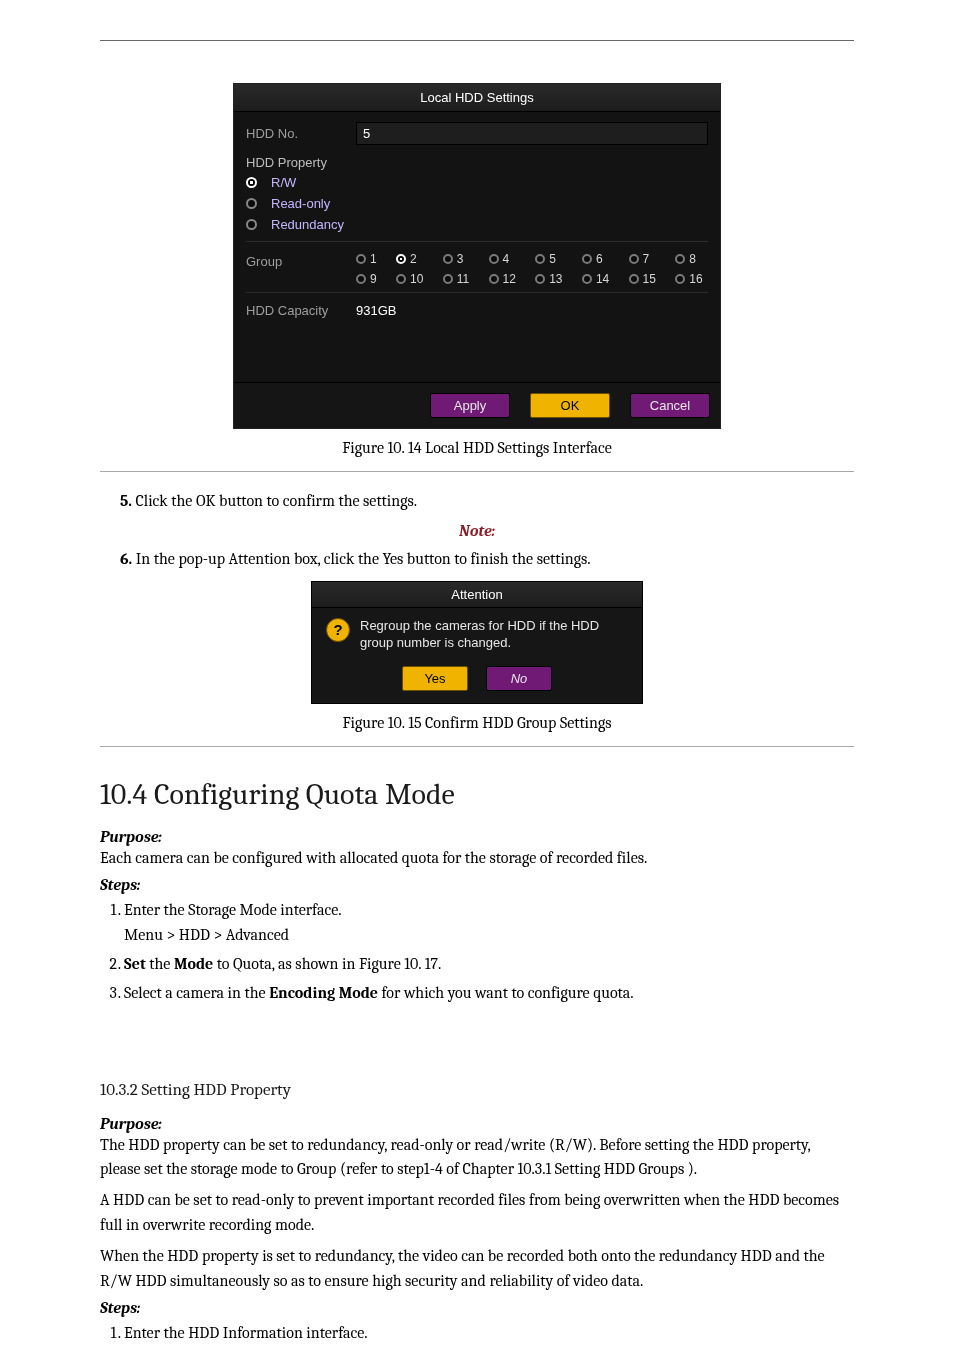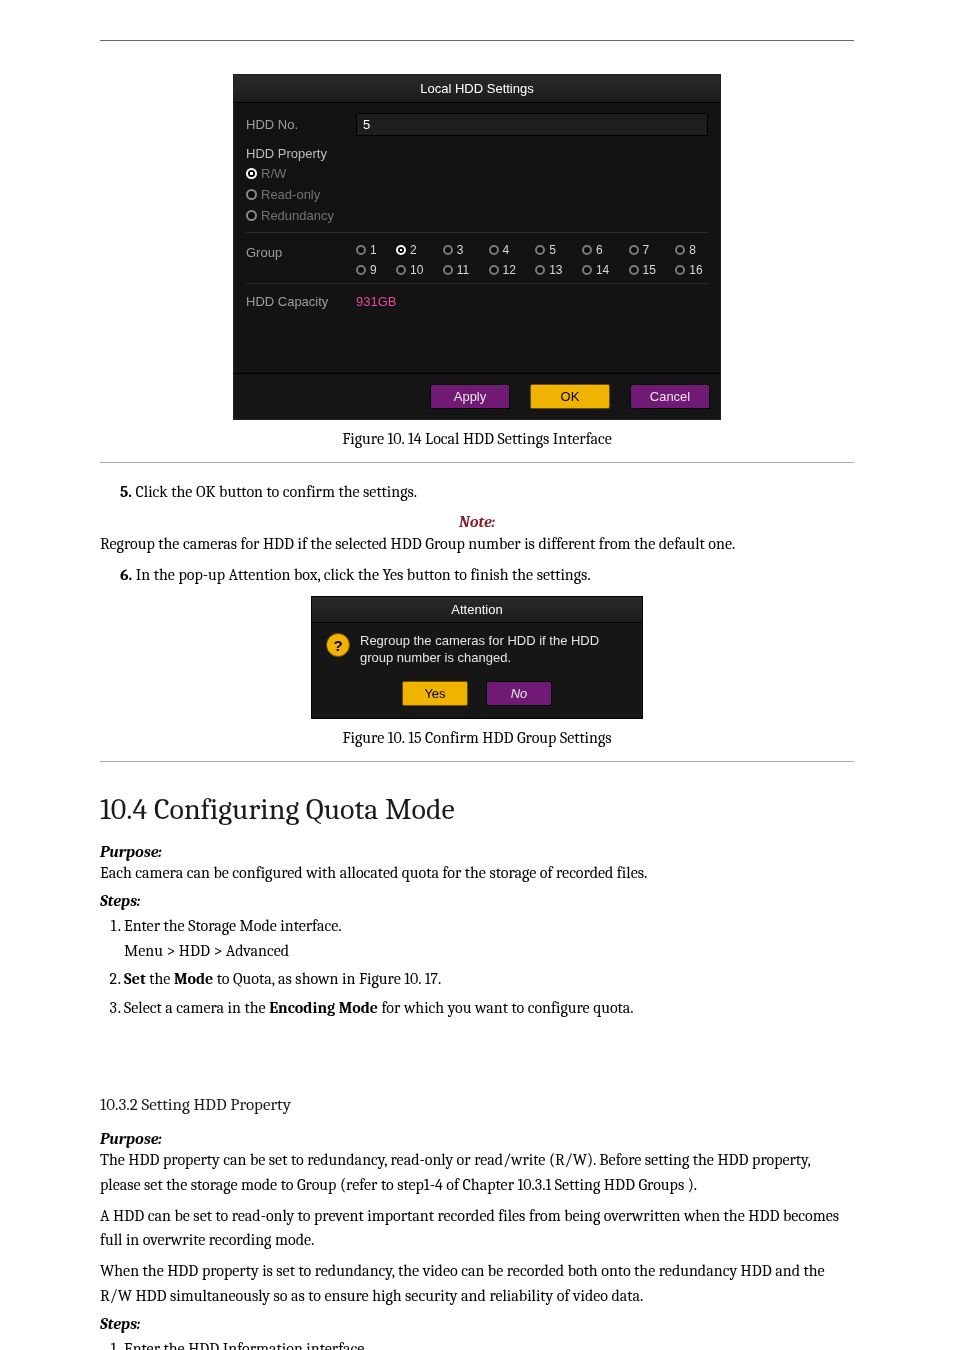--- a/index.html
+++ b/index.html
@@ -20,21 +20,21 @@
   }
   hr.sect.thin {
     border-top: 1px solid #aaa;
   }
   .gap { height: 18px; }
   .gap-big { height: 40px; }
 
   
   .hdd-dialog {
     width: 486px;
-    margin: 15px auto 6px auto;
+    margin: 24px auto 6px auto;
     background: #131313;
     color: #cfcfcf;
     font-family: Arial, Helvetica, sans-serif;
     font-size: 13px;
     border: 1px solid #222;
   }
   .hdd-title {
     text-align: center;
     padding: 6px 0;
     background: linear-gradient(#2a2a2a,#1c1c1c);
@@ -62,23 +62,23 @@
     font-size: 13px;
   }
   .hdd-sect-title {
     color: #bdbdbd;
     padding: 6px 0 2px 0;
     font-size: 13px;
   }
   .radio-row {
     display: flex;
     align-items: center;
-    gap: 4px;
+    gap: 14px;
     padding: 3px 0;
-    color: #737373;
+    color: #c4b5fd;
     font-size: 13px;
   }
   .radio {
     width: 11px; height: 11px; border-radius: 50%;
     background: #0b0b0b; border: 2px solid #888;
     display: inline-block; box-sizing: border-box;
   }
   .radio.sel {
     background: radial-gradient(circle,#fff 0 35%, #000 36% 100%);
     border-color: #fff;
@@ -316,42 +316,41 @@
               <span class="dot"></span>
               <span>16</span>
             </div>
           </div>
       </div>
 
       <div class="hdd-divider"></div>
 
       <div class="hdd-row">
         <div class="hdd-label">HDD Capacity</div>
-        <div style="color:#ec4899;">931GB</div>
+        <div style="color:#ffffff;">931GB</div>
       </div>
 
       <div style="height:50px;"></div>
     </div>
     <div class="hdd-footer">
       <div class="btn dark">Apply</div>
       <div class="btn yellow">OK</div>
       <div class="btn dark">Cancel</div>
     </div>
   </div>
   <div class="caption">Figure 10. 14 Local HDD Settings Interface</div>
 
   <hr class="sect thin">
   <div class="gap"></div>
 
   <div class="step">
     <span class="bold">5.</span>
     <span class="step-body">Click the OK button to confirm the settings.</span>
   </div>
   <div class="note">Note:</div>
-  <div class="note-body">Regroup the cameras for HDD if the selected HDD Group number is different from the default one.</div>
   <div class="step" style="margin-top:8px;">
     <span class="bold">6.</span>
     <span class="step-body">In the pop-up Attention box, click the Yes button to finish the settings.</span>
   </div>
 
   <div class="attn">
     <div class="attn-title">Attention</div>
     <div class="attn-body">
       <div class="q-icon">?</div>
       <div class="attn-text">Regroup the cameras for HDD if the HDD group number is changed.</div>

